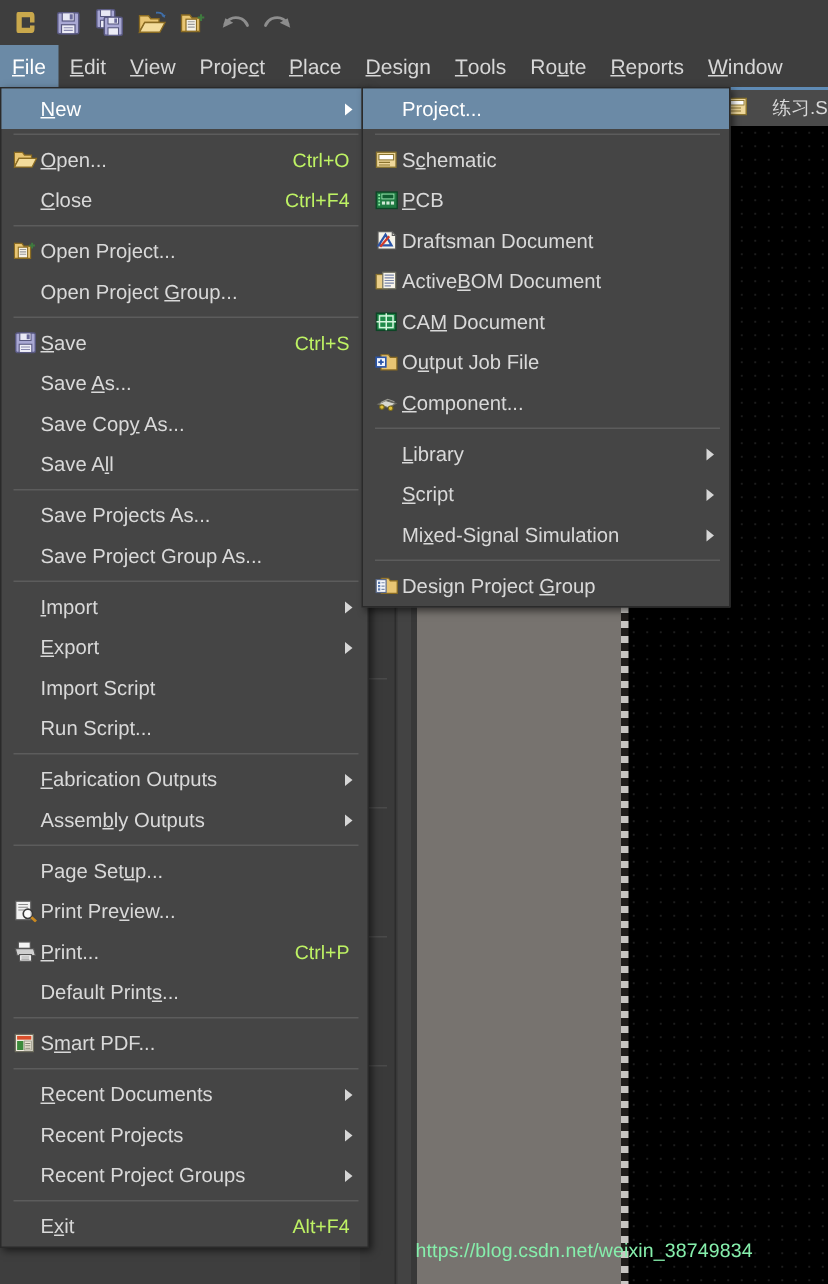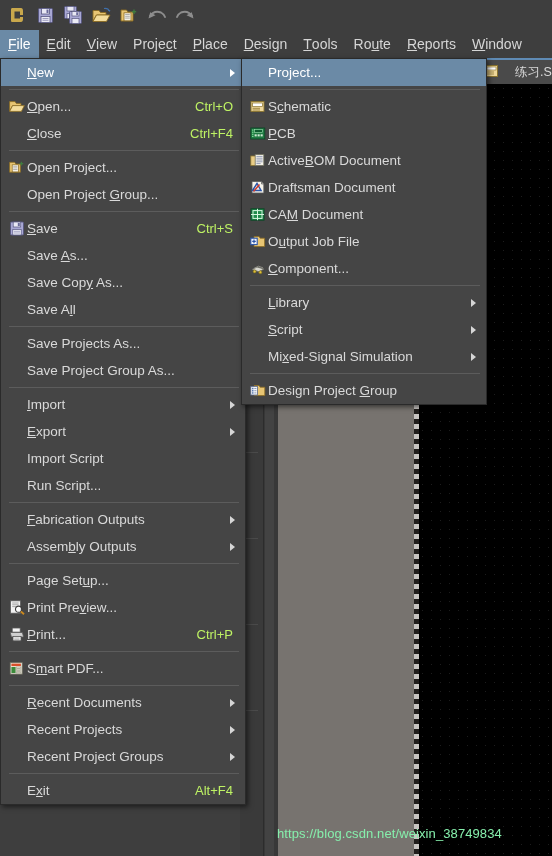--- a/index.html
+++ b/index.html
@@ -395,20 +395,23 @@
             <rect x="3.2" y="1" width="8" height="4.2" fill="#f3f3f3" stroke="#555" stroke-width="0.8"></rect>
             <path d="M1.2 5.4 L13.4 5.4 L14.6 10 L2.4 10 Z" fill="#cfcfcf" stroke="#555" stroke-width="0.8"></path>
             <rect x="4" y="9.4" width="8" height="4.4" fill="#fafafa" stroke="#555" stroke-width="0.8"></rect>
             <line x1="5.2" y1="11" x2="10.6" y2="11" stroke="#999" stroke-width="0.7"></line>
             <line x1="5.2" y1="12.4" x2="10.6" y2="12.4" stroke="#999" stroke-width="0.7"></line>
           </svg>
         </span>
         <span class="lbl"><u>P</u>rint...</span>
         <span class="accel">Ctrl+P</span>
       </div>
+      <div class="mi">
+        <span class="lbl">Default Print<u>s</u>...</span>
+      </div>
       <div class="sep"></div>
       <div class="mi">
         <span class="mi-icon">
           <svg width="16" height="15" viewBox="0 0 16 15">
             <rect x="1.2" y="1.6" width="12" height="11.5" fill="#f0ece0" stroke="#6e6e5e" stroke-width="0.8"></rect>
             <rect x="2.4" y="2.6" width="9.5" height="2.5" fill="#d94f2b"></rect>
             <rect x="2.4" y="6" width="4.2" height="6" fill="#3b8a3b"></rect>
             <rect x="7.2" y="6" width="4.7" height="6" fill="#e8e4d4" stroke="#9a9a8a" stroke-width="0.6"></rect>
             <line x1="7.9" y1="7.6" x2="11.2" y2="7.6" stroke="#8a8a7a" stroke-width="0.7"></line>
             <line x1="7.9" y1="9.2" x2="11.2" y2="9.2" stroke="#8a8a7a" stroke-width="0.7"></line>
@@ -465,41 +468,41 @@
             <rect x="4.6" y="8.3" width="2.1" height="2.1" fill="#cfe8d4"></rect>
             <rect x="7.6" y="8.3" width="2.1" height="2.1" fill="#cfe8d4"></rect>
             <rect x="10.6" y="8.3" width="2.1" height="2.1" fill="#cfe8d4"></rect>
           </svg>
         </span>
         <span class="lbl"><u>P</u>CB</span>
       </div>
       <div class="mi">
         <span class="mi-icon">
           <svg width="16" height="15" viewBox="0 0 16 15">
+            <path d="M2 1.5 L11.5 1.5 L13.8 4 L13.8 13 L2 13 Z" fill="#f5f3ea" stroke="#5a5a5a" stroke-width="0.8"></path>
+            <path d="M11.5 1.5 L11.5 4 L13.8 4 Z" fill="#cfcfc2" stroke="#5a5a5a" stroke-width="0.7"></path>
+            <path d="M2.5 10.5 L7 3.5 L11 10.5 Z" fill="none" stroke="#2b55a8" stroke-width="1.5"></path>
+            <path d="M3.5 11.5 L9.5 4.5" stroke="#d13a2a" stroke-width="1.5"></path>
+          </svg>
+        </span>
+        <span class="lbl">Draftsman Document</span>
+      </div>
+      <div class="mi">
+        <span class="mi-icon">
+          <svg width="16" height="15" viewBox="0 0 16 15">
             <rect x="0.8" y="3" width="7.5" height="9.5" fill="#e9cd87" stroke="#8a7430" stroke-width="0.8"></rect>
             <rect x="5.2" y="1.5" width="8.6" height="11" fill="#f7f4ea" stroke="#6e6e5e" stroke-width="0.8"></rect>
             <line x1="6.4" y1="3.4" x2="12.6" y2="3.4" stroke="#7a86a8" stroke-width="0.8"></line>
             <line x1="6.4" y1="5.2" x2="12.6" y2="5.2" stroke="#7a86a8" stroke-width="0.8"></line>
             <line x1="6.4" y1="7" x2="12.6" y2="7" stroke="#7a86a8" stroke-width="0.8"></line>
             <line x1="6.4" y1="8.8" x2="12.6" y2="8.8" stroke="#7a86a8" stroke-width="0.8"></line>
             <line x1="6.4" y1="10.6" x2="10.6" y2="10.6" stroke="#7a86a8" stroke-width="0.8"></line>
           </svg>
         </span>
         <span class="lbl">Active<u>B</u>OM Document</span>
-      </div>
-      <div class="mi">
-        <span class="mi-icon">
-          <svg width="16" height="15" viewBox="0 0 16 15">
-            <path d="M2 1.5 L11.5 1.5 L13.8 4 L13.8 13 L2 13 Z" fill="#f5f3ea" stroke="#5a5a5a" stroke-width="0.8"></path>
-            <path d="M11.5 1.5 L11.5 4 L13.8 4 Z" fill="#cfcfc2" stroke="#5a5a5a" stroke-width="0.7"></path>
-            <path d="M2.5 10.5 L7 3.5 L11 10.5 Z" fill="none" stroke="#2b55a8" stroke-width="1.5"></path>
-            <path d="M3.5 11.5 L9.5 4.5" stroke="#d13a2a" stroke-width="1.5"></path>
-          </svg>
-        </span>
-        <span class="lbl">Draftsman Document</span>
       </div>
       <div class="mi">
         <span class="mi-icon">
           <svg width="16" height="15" viewBox="0 0 16 15">
             <rect x="1" y="1.8" width="13" height="11.4" fill="#1f8a4a" stroke="#0d4526" stroke-width="1"></rect>
             <rect x="3" y="3.6" width="9" height="7.8" fill="none" stroke="#d5f5de" stroke-width="1"></rect>
             <line x1="1" y1="7.5" x2="14" y2="7.5" stroke="#d5f5de" stroke-width="1"></line>
             <line x1="7.5" y1="1.8" x2="7.5" y2="13.2" stroke="#d5f5de" stroke-width="1"></line>
           </svg>
         </span>

